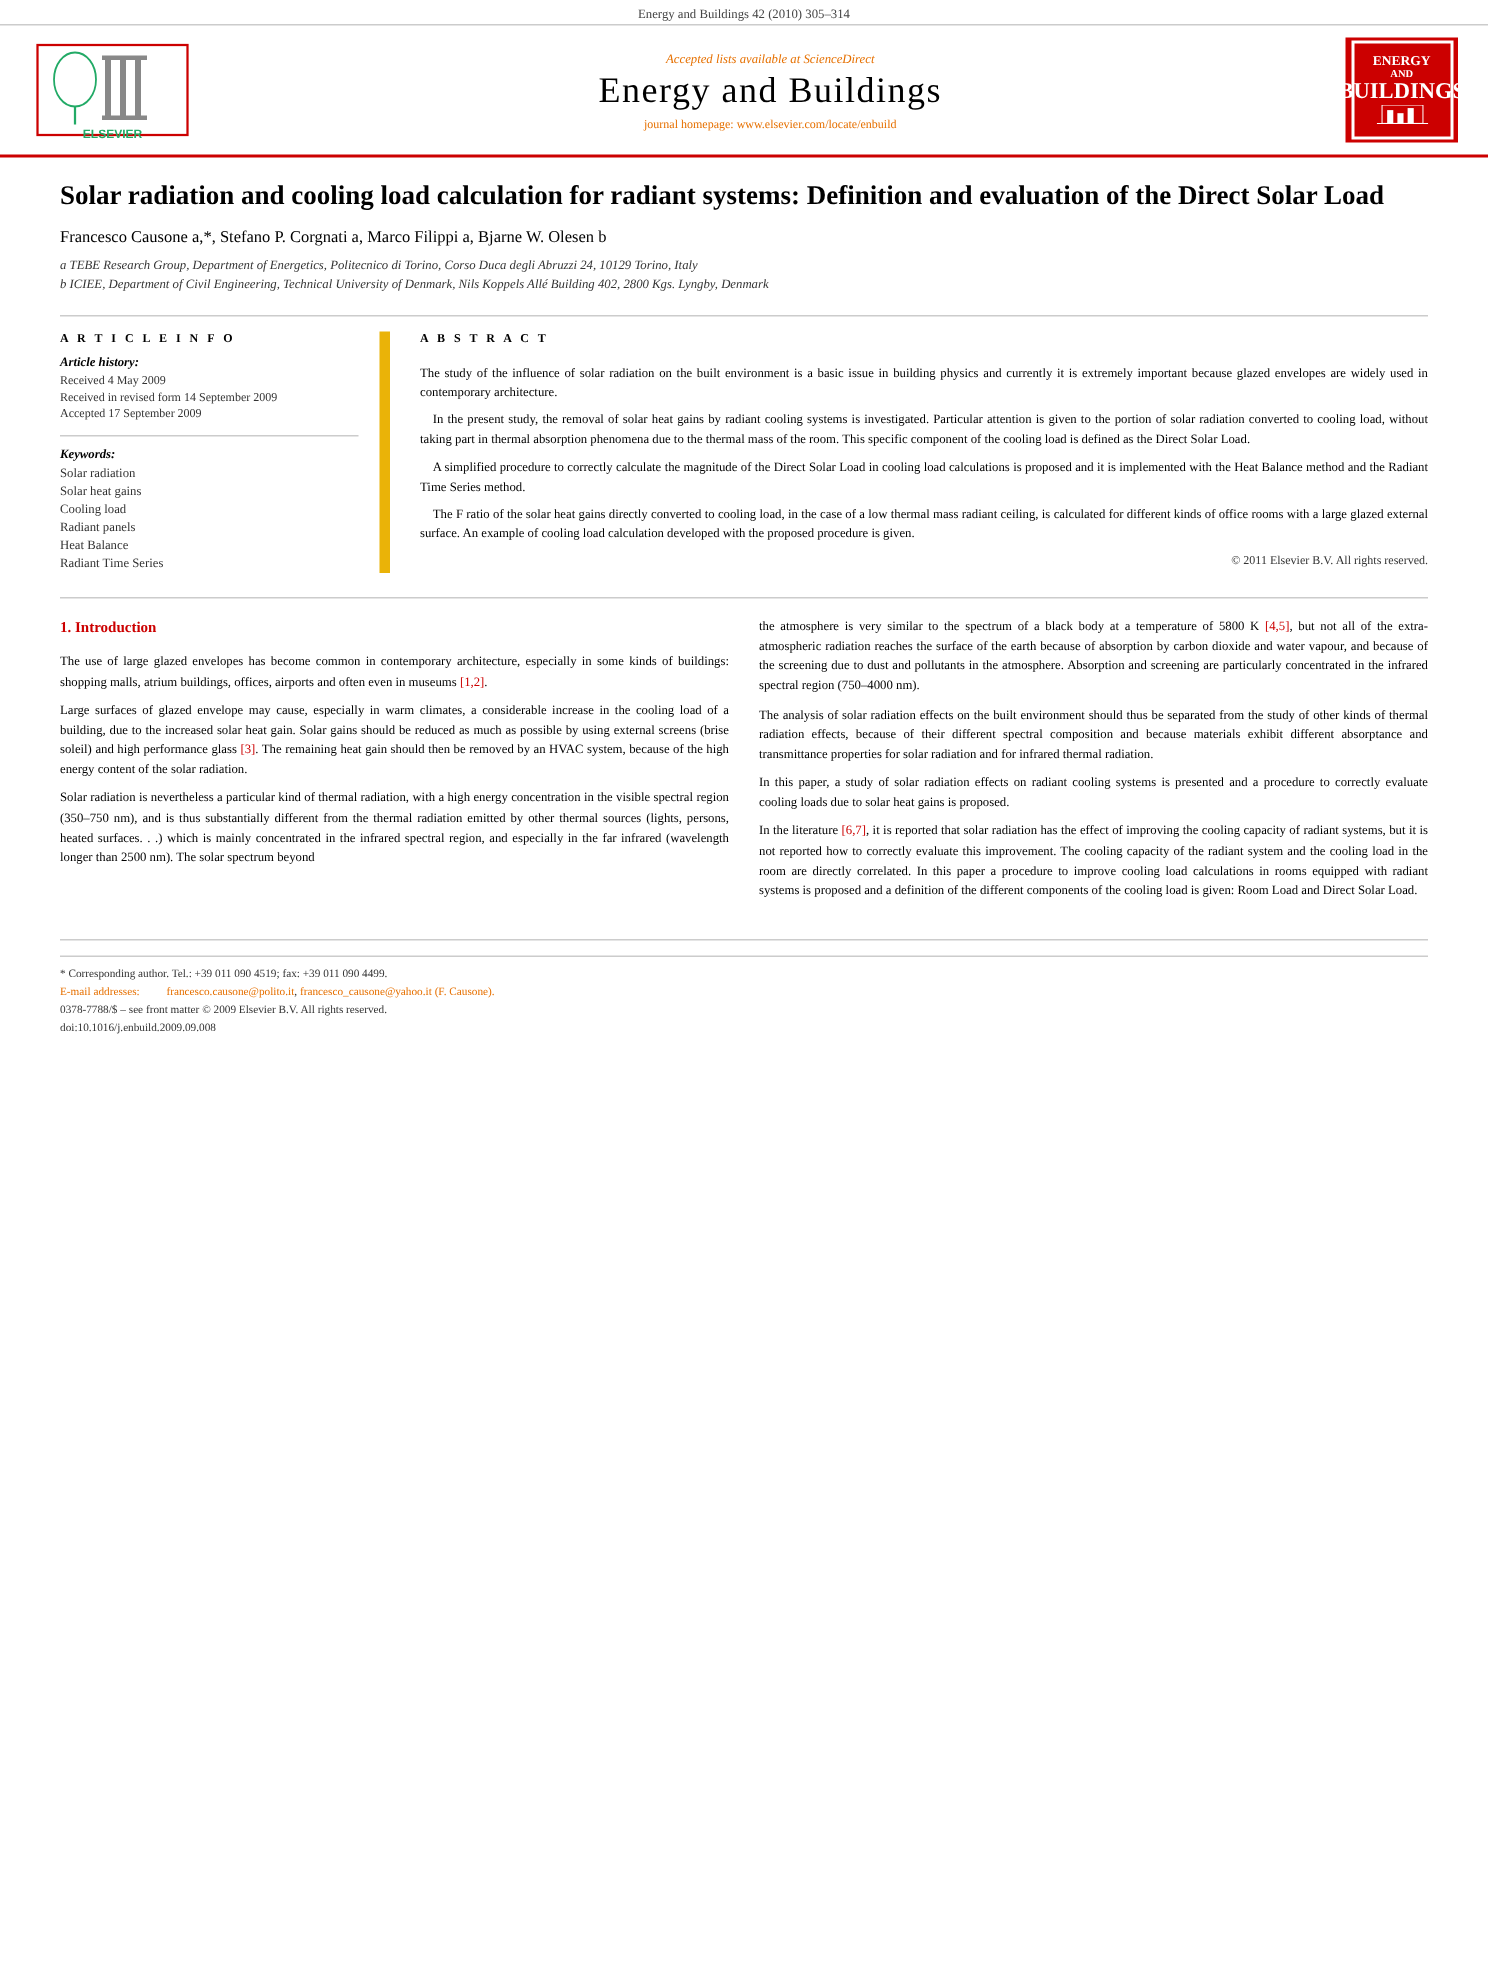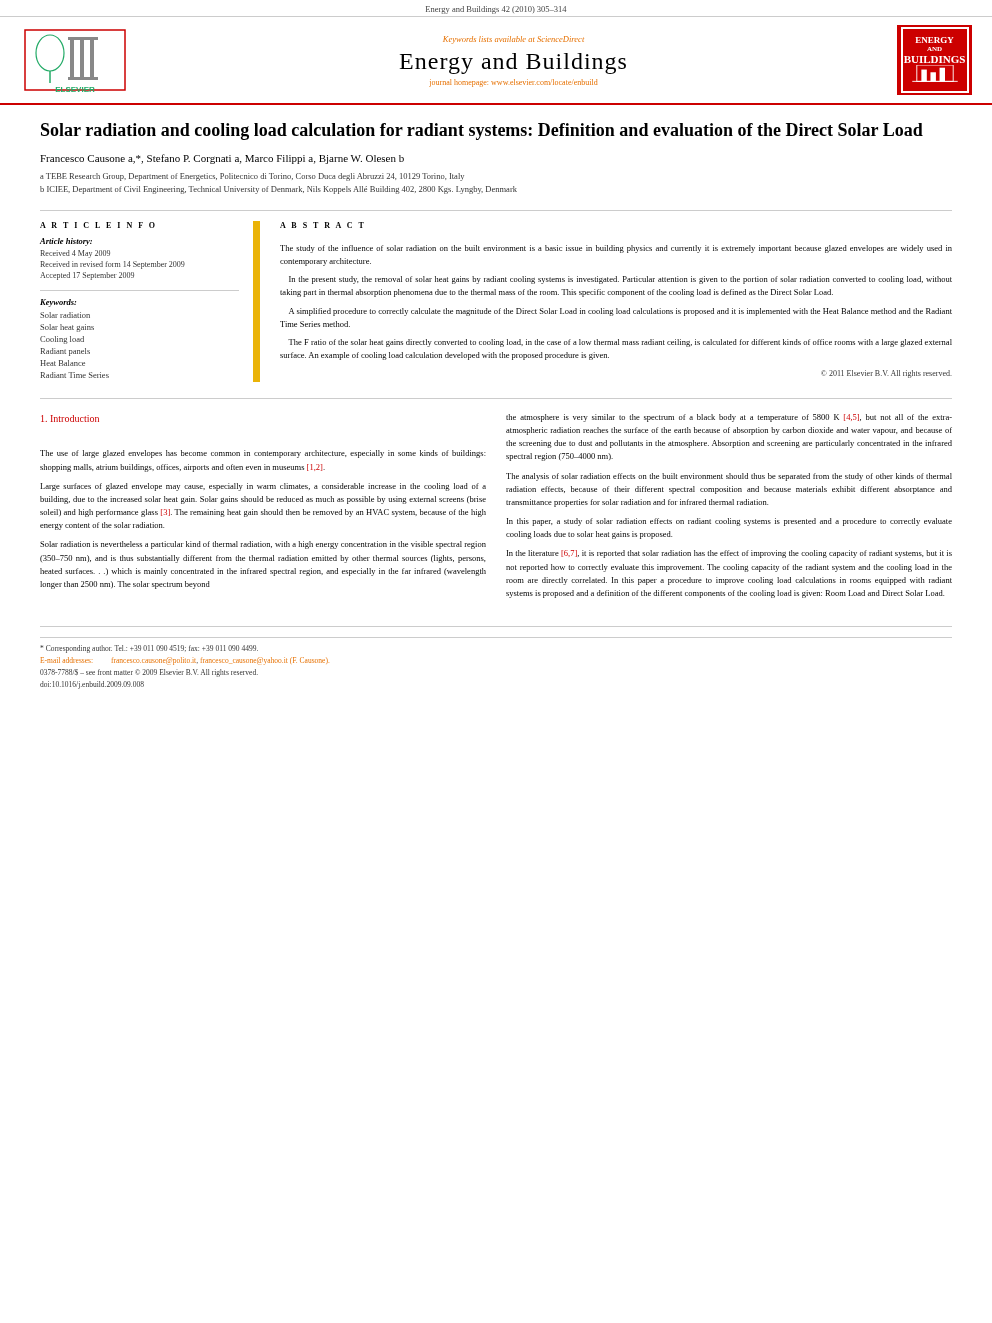--- a/index.html
+++ b/index.html
@@ -101,20 +101,21 @@
     
     .authors {
       font-size: 11px;
       margin-bottom: 6px;
       color: #000;
     }
 
     
     .affiliations {
       font-size: 8.5px;
+      font-style: italic;
       color: #333;
       margin-bottom: 14px;
       line-height: 1.5;
     }
 
     
     .info-abstract {
       display: flex;
       gap: 20px;
       margin-bottom: 16px;
@@ -217,23 +218,23 @@
       line-height: 1.55;
     }
 
     .body-col {
       flex: 1;
       text-align: justify;
     }
 
     .section-heading {
       font-size: 10px;
-      font-weight: normal;
+      font-weight: bold;
       color: #c00;
-      margin-bottom: 21px;
+      margin-bottom: 8px;
     }
 
     .body-col p {
       margin-bottom: 6px;
       font-size: 8.5px;
       text-align: justify;
     }
 
     
     .article-footer {
@@ -274,34 +275,34 @@
       <rect x="70" y="15" width="4" height="40" fill="#888"></rect>
       <rect x="48" y="52" width="30" height="3" fill="#888"></rect>
       <rect x="48" y="12" width="30" height="3" fill="#888"></rect>
 
       <text x="55" y="67" text-anchor="middle" font-size="8" font-family="Arial" font-weight="bold" fill="#2a6">ELSEVIER</text>
     </svg>
   </div>
 
   <div class="journal-center">
     <div class="sciencedirect-link">
-      <span>Keywords lists available at</span>
+      <span>Accepted lists available at</span>
       <span style="color:#e67000;font-style:italic;">ScienceDirect</span>
     </div>
     <div class="journal-title">Energy and Buildings</div>
     <div class="journal-homepage">
       <span>journal homepage: www.elsevier.com/locate/enbuild</span>
     </div>
   </div>
 
   <div class="energy-logo">
     <div style="background:#c00;color:white;padding:6px 8px;font-size:7px;font-weight:bold;text-align:center;border:2px solid #fff;width:68px;height:66px;display:flex;flex-direction:column;justify-content:space-between;align-items:center;">
       <div style="font-size:9px;font-weight:bold;">ENERGY</div>
       <div style="font-size:7px;">AND</div>
-      <div style="font-size:11px;font-weight:bold;">BUILDINGS</div>
+      <div style="font-size:15px;font-weight:bold;">BUILDINGS</div>
       <svg width="50" height="22" viewBox="0 0 50 22">
         <rect x="5" y="0" width="40" height="18" fill="none" stroke="white" stroke-width="1"></rect>
         <rect x="10" y="5" width="6" height="13" fill="white"></rect>
         <rect x="20" y="8" width="6" height="10" fill="white"></rect>
         <rect x="30" y="3" width="6" height="15" fill="white"></rect>
         <line x1="0" y1="18" x2="50" y2="18" stroke="white" stroke-width="1"></line>
       </svg>
     </div>
   </div>
 </div>

